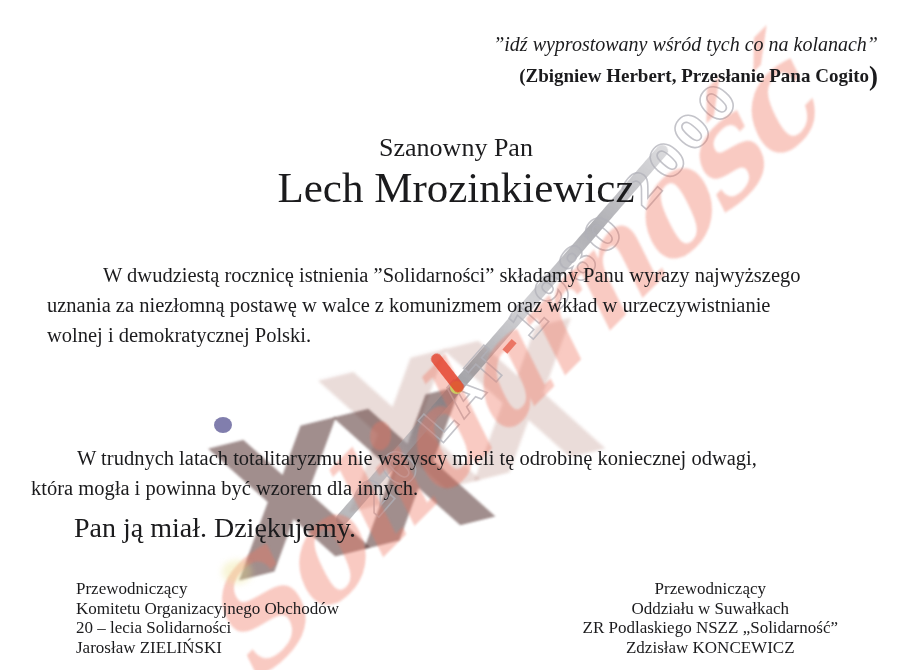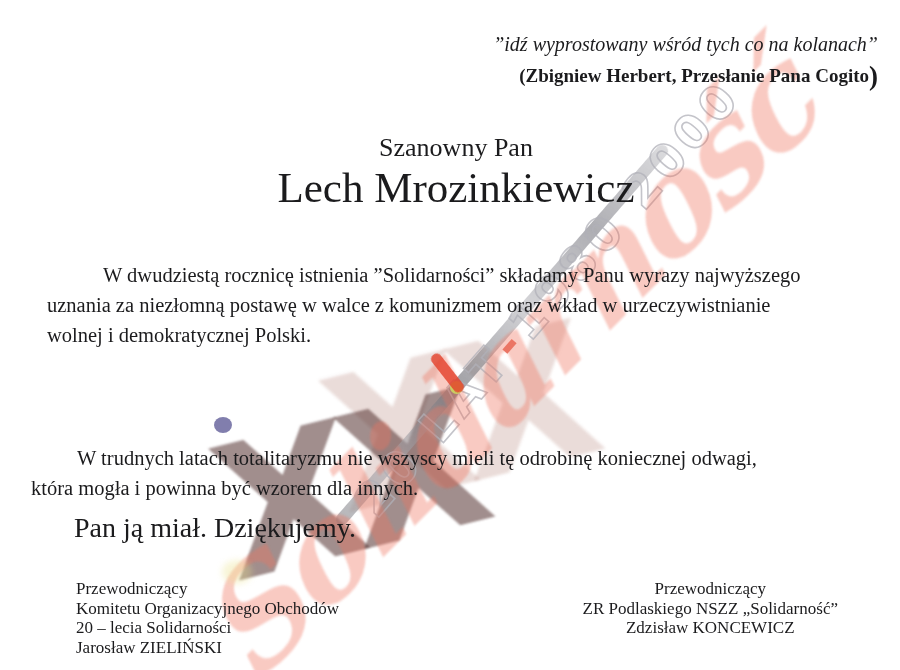--- a/index.html
+++ b/index.html
@@ -118,18 +118,19 @@
 
     <div class="sig sig-left">
       <div>Przewodniczący</div>
       <div>Komitetu Organizacyjnego Obchodów</div>
       <div>20 – lecia Solidarności</div>
       <div>Jarosław ZIELIŃSKI</div>
     </div>
 
     <div class="sig sig-right">
       <div>Przewodniczący</div>
+      <div>Oddziału w Suwałkach</div>
       <div>ZR Podlaskiego NSZZ „Solidarność”</div>
       <div>Zdzisław KONCEWICZ</div>
     </div>
 
   </div>
 </div>
 
 </body></html>

